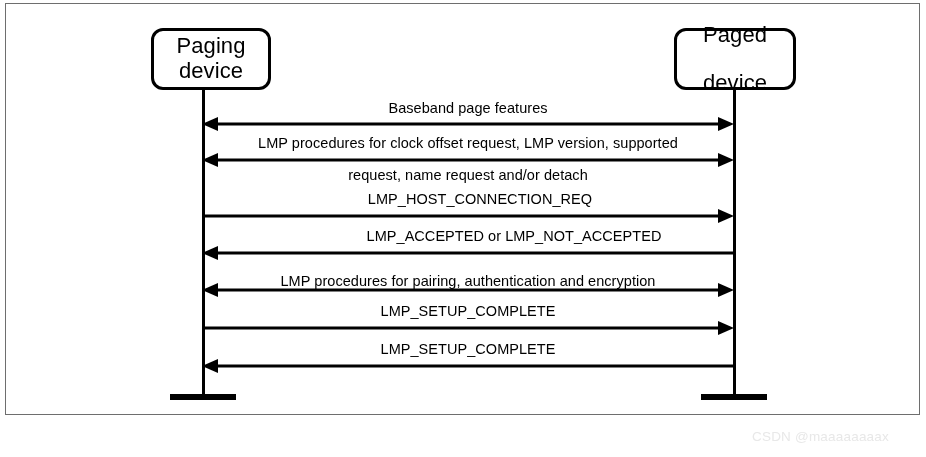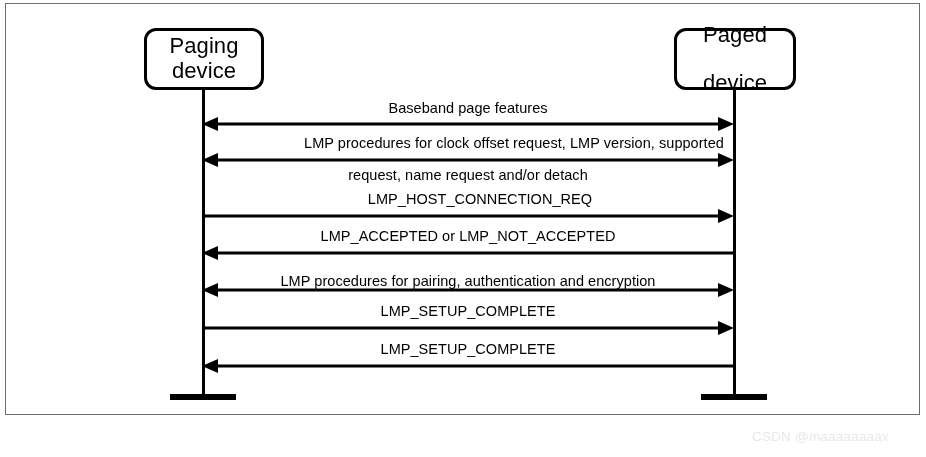--- a/index.html
+++ b/index.html
@@ -46,21 +46,21 @@
     flex-direction: column;
     align-items: center;
     justify-content: center;
     line-height: 1.12;
     font-size: 22px;
     letter-spacing: 0.1px;
   }
   .device-box span { display: block; white-space: nowrap; }
 
   #device-box-paging {
-    left: 138px;
+    left: 145px;
     top: 24px;
     width: 120px;
     height: 62px;
   }
   #device-box-paged {
     left: 668px;
     top: 24px;
     width: 122px;
     height: 62px;
     gap: 23px;
@@ -164,21 +164,21 @@
         <div class="msg-arrow" style="top:112px;">
           <svg width="532" height="16" viewBox="0 0 532 16">
             <line x1="12" y1="8" x2="520" y2="8" stroke="#000" stroke-width="3"></line>
             <polygon points="0,8 16,1 16,15" fill="#000"></polygon>
             <polygon points="532,8 516,1 516,15" fill="#000"></polygon>
           </svg>
         </div>
       </div>
 
       <div class="message">
-        <div class="msg-label" style="top:131px;padding-left:46px;">LMP procedures for clock offset request, LMP version, supported</div>
+        <div class="msg-label" style="top:131px;">LMP procedures for clock offset request, LMP version, supported</div>
         <div class="msg-arrow" style="top:148px;">
           <svg width="532" height="16" viewBox="0 0 532 16">
             <line x1="12" y1="8" x2="520" y2="8" stroke="#000" stroke-width="3"></line>
             <polygon points="0,8 16,1 16,15" fill="#000"></polygon>
             <polygon points="532,8 516,1 516,15" fill="#000"></polygon>
           </svg>
         </div>
         <div class="msg-label below" style="top:163px;">request, name request and/or detach</div>
       </div>
 
@@ -186,21 +186,21 @@
         <div class="msg-label" style="top:187px;margin-left:12px;">LMP_HOST_CONNECTION_REQ</div>
         <div class="msg-arrow" style="top:204px;">
           <svg width="532" height="16" viewBox="0 0 532 16">
             <line x1="0" y1="8" x2="520" y2="8" stroke="#000" stroke-width="3"></line>
             <polygon points="532,8 516,1 516,15" fill="#000"></polygon>
           </svg>
         </div>
       </div>
 
       <div class="message">
-        <div class="msg-label" style="top:224px;">LMP_ACCEPTED or LMP_NOT_ACCEPTED</div>
+        <div class="msg-label" style="top:224px;padding-left:46px;">LMP_ACCEPTED or LMP_NOT_ACCEPTED</div>
         <div class="msg-arrow" style="top:241px;">
           <svg width="532" height="16" viewBox="0 0 532 16">
             <line x1="12" y1="8" x2="532" y2="8" stroke="#000" stroke-width="3"></line>
             <polygon points="0,8 16,1 16,15" fill="#000"></polygon>
           </svg>
         </div>
       </div>
 
       <div class="message">
         <div class="msg-label" style="top:269px;">LMP procedures for pairing, authentication and encryption</div>

